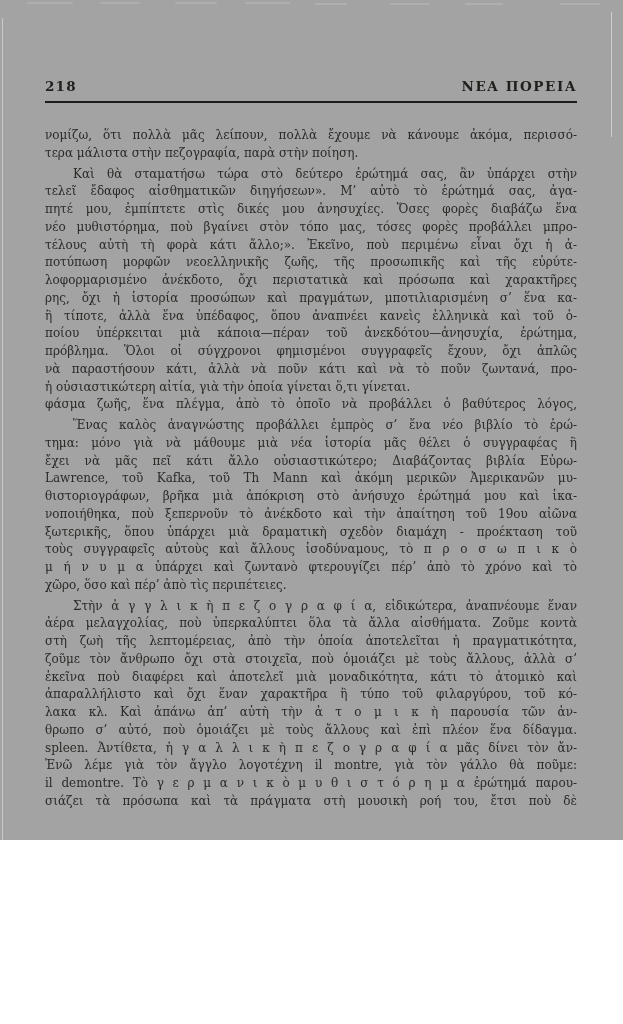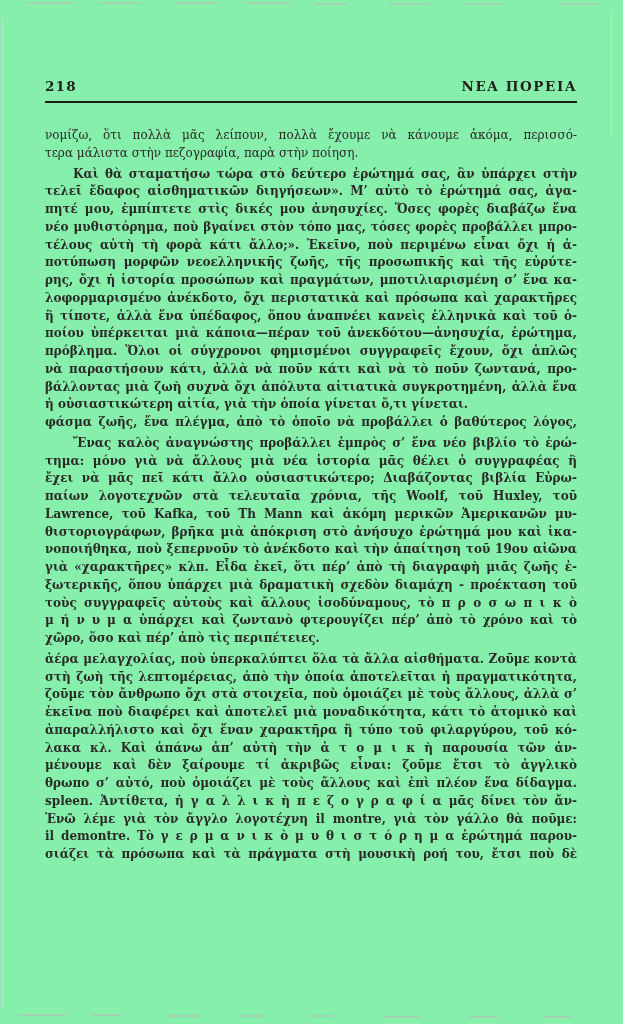--- a/index.html
+++ b/index.html
@@ -3,22 +3,22 @@
 <meta charset="utf-8">
 <style>
   html, body {
     margin: 0;
     padding: 0;
     background: #ffffff;
   }
   .page {
     position: relative;
     width: 623px;
-    height: 1024px;
-    background: #86efac;
+    height: 840px;
+    background: #a3a3a3;
     overflow: hidden;
     font-family: "DejaVu Serif", "Liberation Serif", serif;
     color: #2b2a27;
   }
   
   .artifact {
     position: absolute;
     background: #b9b9b9;
     opacity: 0.55;
     border-radius: 1px;
@@ -56,21 +56,21 @@
   .text-block {
     position: absolute;
     top: 127px;
     left: 45px;
     width: 532px;
     font-size: 12px;
     line-height: 17.75px;
     color: #2b2a27;
   }
   .para { margin: 0; }
-  .para.gap { margin-top: 3px; font-weight: bold; }
+  .para.gap { margin-top: 3px; }
   .line {
     text-align: justify;
     text-align-last: justify;
   }
   .line.flush { text-align-last: left; }
   .line.indent { padding-left: 28px; }
 </style>
 </head>
 <body>
 
@@ -108,52 +108,49 @@
         <div class="line">νομίζω, ὅτι πολλὰ μᾶς λείπουν, πολλὰ ἔχουμε νὰ κάνουμε ἀκόμα, περισσό-</div>
         <div class="line flush">τερα μάλιστα στὴν πεζογραφία, παρὰ στὴν ποίηση.</div>
       </div>
       <div class="para gap">
         <div class="line indent">Καὶ θὰ σταματήσω τώρα στὸ δεύτερο ἐρώτημά σας, ἂν ὑπάρχει στὴν</div>
         <div class="line">τελεῖ ἔδαφος αἰσθηματικῶν διηγήσεων». Μ’ αὐτὸ τὸ ἐρώτημά σας, ἀγα-</div>
         <div class="line">πητέ μου, ἐμπίπτετε στὶς δικές μου ἀνησυχίες. Ὅσες φορὲς διαβάζω ἕνα</div>
         <div class="line">νέο μυθιστόρημα, ποὺ βγαίνει στὸν τόπο μας, τόσες φορὲς προβάλλει μπρο-</div>
         <div class="line">τέλους αὐτὴ τὴ φορὰ κάτι ἄλλο;». Ἐκεῖνο, ποὺ περιμένω εἶναι ὄχι ἡ ἀ-</div>
         <div class="line">ποτύπωση μορφῶν νεοελληνικῆς ζωῆς, τῆς προσωπικῆς καὶ τῆς εὐρύτε-</div>
+        <div class="line">λοφορμαρισμένο ἀνέκδοτο, ὄχι περιστατικὰ καὶ πρόσωπα καὶ χαρακτῆρες</div>
         <div class="line">ρης, ὄχι ἡ ἱστορία προσώπων καὶ πραγμάτων, μποτιλιαρισμένη σ’ ἕνα κα-</div>
-        <div class="line">λοφορμαρισμένο ἀνέκδοτο, ὄχι περιστατικὰ καὶ πρόσωπα καὶ χαρακτῆρες</div>
         <div class="line">ἢ τίποτε, ἀλλὰ ἕνα ὑπέδαφος, ὅπου ἀναπνέει κανεὶς ἑλληνικὰ καὶ τοῦ ὁ-</div>
         <div class="line">ποίου ὑπέρκειται μιὰ κάποια—πέραν τοῦ ἀνεκδότου—ἀνησυχία, ἐρώτημα,</div>
         <div class="line">πρόβλημα. Ὅλοι οἱ σύγχρονοι φημισμένοι συγγραφεῖς ἔχουν, ὄχι ἁπλῶς</div>
         <div class="line">νὰ παραστήσουν κάτι, ἀλλὰ νὰ ποῦν κάτι καὶ νὰ τὸ ποῦν ζωντανά, προ-</div>
-        <div class="line">βάλλοντας μιὰ ζωὴ συχνὰ ὄχι ἀπόλυτα αἰτιατικὰ συγκροτημένη, ἀλλὰ ἕνα</div>
         <div class="line flush">ἡ οὐσιαστικώτερη αἰτία, γιὰ τὴν ὁποία γίνεται ὅ,τι γίνεται.</div>
         <div class="line">φάσμα ζωῆς, ἕνα πλέγμα, ἀπὸ τὸ ὁποῖο νὰ προβάλλει ὁ βαθύτερος λόγος,</div>
       </div>
       <div class="para gap">
         <div class="line indent">Ἕνας καλὸς ἀναγνώστης προβάλλει ἐμπρὸς σ’ ἕνα νέο βιβλίο τὸ ἐρώ-</div>
-        <div class="line">τημα: μόνο γιὰ νὰ ἄλλους μιὰ νέα ἱστορία μᾶς θέλει ὁ συγγραφέας ἢ</div>
+        <div class="line">τημα: μόνο γιὰ νὰ μάθουμε μιὰ νέα ἱστορία μᾶς θέλει ὁ συγγραφέας ἢ</div>
         <div class="line">ἔχει νὰ μᾶς πεῖ κάτι ἄλλο οὐσιαστικώτερο; Διαβάζοντας βιβλία Εὐρω-</div>
-        <div class="line">παίων λογοτεχνῶν στὰ τελευταῖα χρόνια, τῆς Woolf, τοῦ Huxley, τοῦ</div>
         <div class="line">Lawrence, τοῦ Kafka, τοῦ Th Mann καὶ ἀκόμη μερικῶν Ἀμερικανῶν μυ-</div>
         <div class="line">θιστοριογράφων, βρῆκα μιὰ ἀπόκριση στὸ ἀνήσυχο ἐρώτημά μου καὶ ἱκα-</div>
         <div class="line">νοποιήθηκα, ποὺ ξεπερνοῦν τὸ ἀνέκδοτο καὶ τὴν ἀπαίτηση τοῦ 19ου αἰῶνα</div>
-        <div class="line">γιὰ «χαρακτῆρες» κλπ. Εἶδα ἐκεῖ, ὅτι πέρ’ ἀπὸ τὴ διαγραφὴ μιᾶς ζωῆς ἐ-</div>
         <div class="line">ξωτερικῆς, ὅπου ὑπάρχει μιὰ δραματικὴ σχεδὸν διαμάχη - προέκταση τοῦ</div>
         <div class="line">τοὺς συγγραφεῖς αὐτοὺς καὶ ἄλλους ἰσοδύναμους, τὸ π ρ ο σ ω π ι κ ὸ</div>
         <div class="line">μ ή ν υ μ α ὑπάρχει καὶ ζωντανὸ φτερουγίζει πέρ’ ἀπὸ τὸ χρόνο καὶ τὸ</div>
         <div class="line flush">χῶρο, ὅσο καὶ πέρ’ ἀπὸ τὶς περιπέτειες.</div>
       </div>
       <div class="para gap">
+        <div class="line indent">Στὴν ἀ γ γ λ ι κ ὴ  π ε ζ ο γ ρ α φ ί α, εἰδικώτερα, ἀναπνέουμε ἕναν</div>
         <div class="line">ἀέρα μελαγχολίας, ποὺ ὑπερκαλύπτει ὅλα τὰ ἄλλα αἰσθήματα. Ζοῦμε κοντὰ</div>
         <div class="line">στὴ ζωὴ τῆς λεπτομέρειας, ἀπὸ τὴν ὁποία ἀποτελεῖται ἡ πραγματικότητα,</div>
         <div class="line">ζοῦμε τὸν ἄνθρωπο ὄχι στὰ στοιχεῖα, ποὺ ὁμοιάζει μὲ τοὺς ἄλλους, ἀλλὰ σ’</div>
         <div class="line">ἐκεῖνα ποὺ διαφέρει καὶ ἀποτελεῖ μιὰ μοναδικότητα, κάτι τὸ ἀτομικὸ καὶ</div>
         <div class="line">ἀπαραλλήλιστο καὶ ὄχι ἕναν χαρακτῆρα ἢ τύπο τοῦ φιλαργύρου, τοῦ κό-</div>
         <div class="line">λακα κλ. Καὶ ἀπάνω ἀπ’ αὐτὴ τὴν ἀ τ ο μ ι κ ὴ  παρουσία τῶν ἀν-</div>
-        <div class="line">μένουμε καὶ δὲν ξαίρουμε τί ἀκριβῶς εἶναι: ζοῦμε ἔτσι τὸ ἀγγλικὸ</div>
         <div class="line">θρωπο σ’ αὐτό, ποὺ ὁμοιάζει μὲ τοὺς ἄλλους καὶ ἐπὶ πλέον ἕνα δίδαγμα.</div>
         <div class="line">spleen. Ἀντίθετα, ἡ γ α λ λ ι κ ὴ  π ε ζ ο γ ρ α φ ί α μᾶς δίνει τὸν ἄν-</div>
         <div class="line">Ἐνῶ λέμε γιὰ τὸν ἄγγλο λογοτέχνη il montre, γιὰ τὸν γάλλο θὰ ποῦμε:</div>
         <div class="line">il demontre. Τὸ γ ε ρ μ α ν ι κ ὸ  μ υ θ ι σ τ ό ρ η μ α ἐρώτημά παρου-</div>
         <div class="line">σιάζει τὰ πρόσωπα καὶ τὰ πράγματα στὴ μουσικὴ ροή του, ἔτσι ποὺ δὲ</div>
       </div>
     </div>
 
 </div>
 

